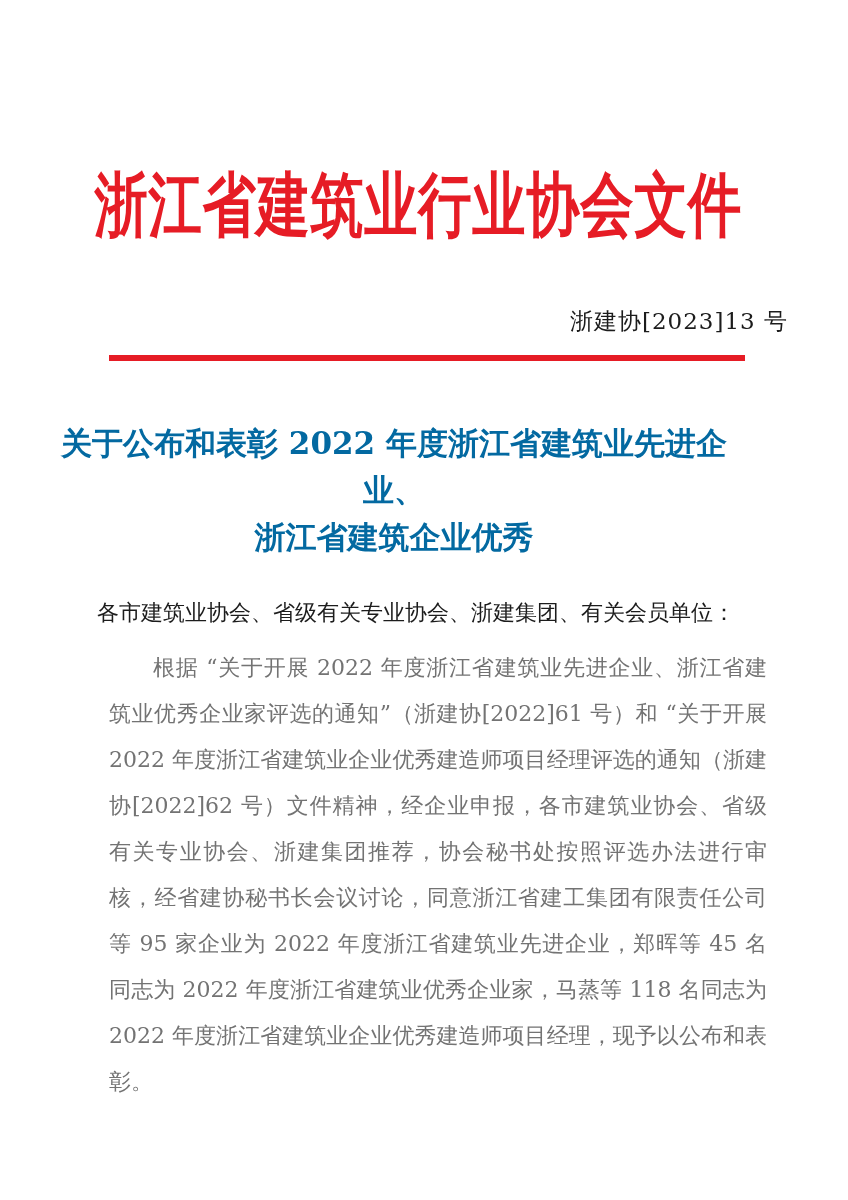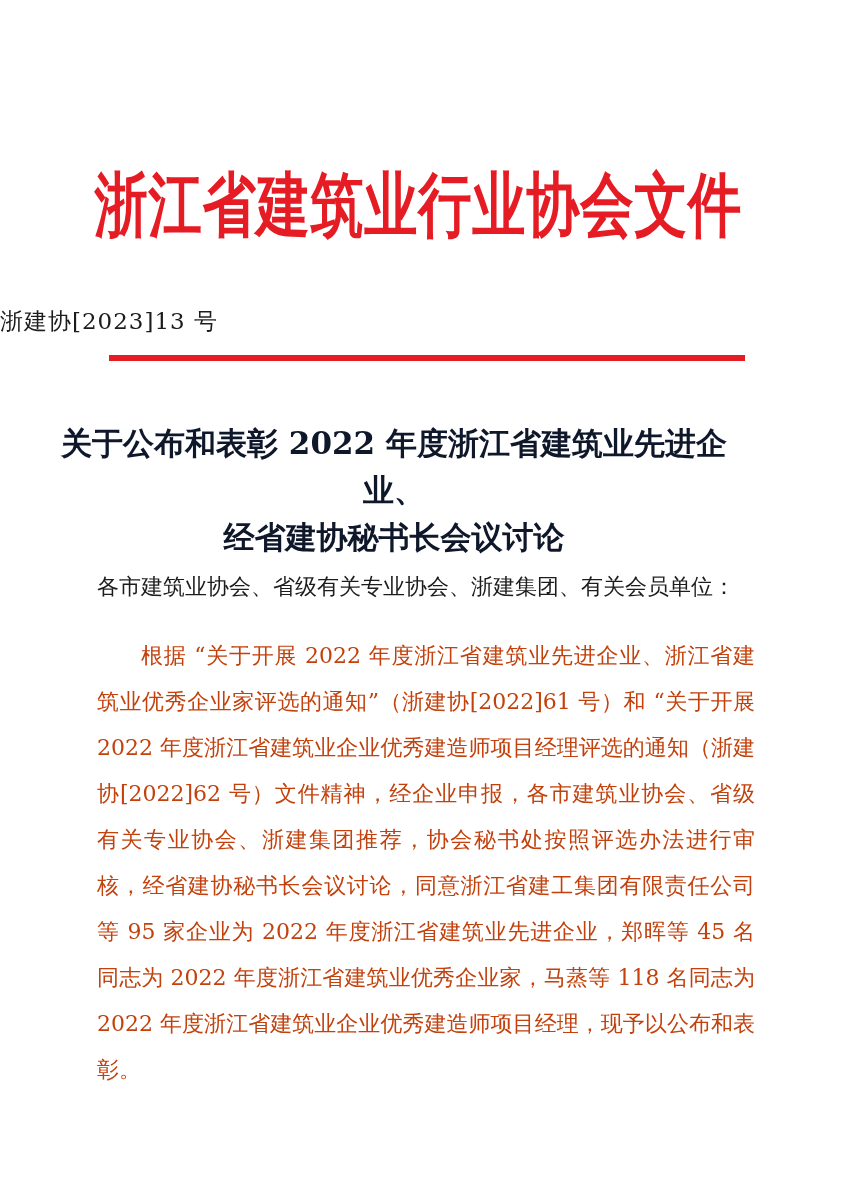--- a/index.html
+++ b/index.html
@@ -32,21 +32,21 @@
     transform: scaleX(0.76);
     transform-origin: 50% 50%;
     letter-spacing: 1px;
     font-family: "DejaVu Serif", serif;
   }
   .doc-number {
     position: absolute;
     top: 306px;
     left: 0;
     width: 100%;
-    text-align: left;
+    text-align: right;
     font-size: 23px;
     line-height: 30px;
     color: #1c1c1c;
     letter-spacing: 1px;
   }
   .red-rule {
     position: absolute;
     top: 355px;
     left: 109px;
     width: 636px;
@@ -56,61 +56,61 @@
   .notice-title {
     position: absolute;
     top: 420px;
     left: 60px;
     right: 60px;
     margin: 0;
     text-align: center;
     font-size: 31px;
     line-height: 47px;
     font-weight: bold;
-    color: #0f172a;
+    color: #0369a1;
   }
   .notice-title .title-line {
     display: block;
   }
   .salutation {
     position: absolute;
-    top: 564px;
+    top: 590px;
     left: 97px;
     width: 658px;
     margin: 0;
     font-size: 22px;
     line-height: 46px;
     white-space: nowrap;
   }
   .body-text {
     position: absolute;
     top: 633px;
     left: 97px;
     width: 658px;
-    margin: 0;
+    margin: 12px;
     font-size: 22px;
     line-height: 46px;
     text-align: justify;
     text-indent: 2em;
-    color: #c2410c;
+    color: #737373;
   }
 </style>
 </head>
 <body>
 
 <div class="page">
 
   <h1 class="org-title">浙江省建筑业行业协会文件</h1>
 
   <div class="doc-number">浙建协[2023]13 号</div>
 
   <div class="red-rule"></div>
 
   <h2 class="notice-title">
     <span class="title-line">关于公布和表彰 2022 年度浙江省建筑业先进企业、</span>
-    <span class="title-line">经省建协秘书长会议讨论</span>
+    <span class="title-line">浙江省建筑企业优秀</span>
   </h2>
 
   <p class="salutation">各市建筑业协会、省级有关专业协会、浙建集团、有关会员单位：</p>
 
   <p class="body-text">根据 “关于开展 2022 年度浙江省建筑业先进企业、浙江省建筑业优秀企业家评选的通知”（浙建协[2022]61 号）和 “关于开展 2022 年度浙江省建筑业企业优秀建造师项目经理评选的通知（浙建协[2022]62 号）文件精神，经企业申报，各市建筑业协会、省级有关专业协会、浙建集团推荐，协会秘书处按照评选办法进行审核，经省建协秘书长会议讨论，同意浙江省建工集团有限责任公司等 95 家企业为 2022 年度浙江省建筑业先进企业，郑晖等 45 名同志为 2022 年度浙江省建筑业优秀企业家，马蒸等 118 名同志为 2022 年度浙江省建筑业企业优秀建造师项目经理，现予以公布和表彰。</p>
 
 </div>
 
 </body></html>

